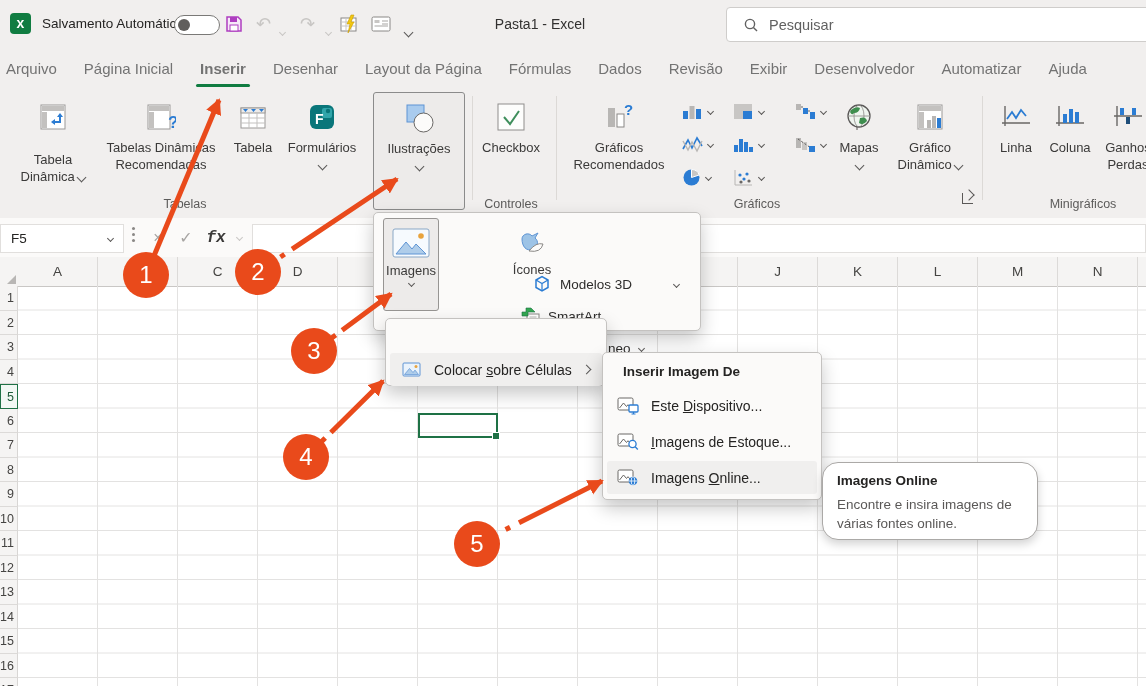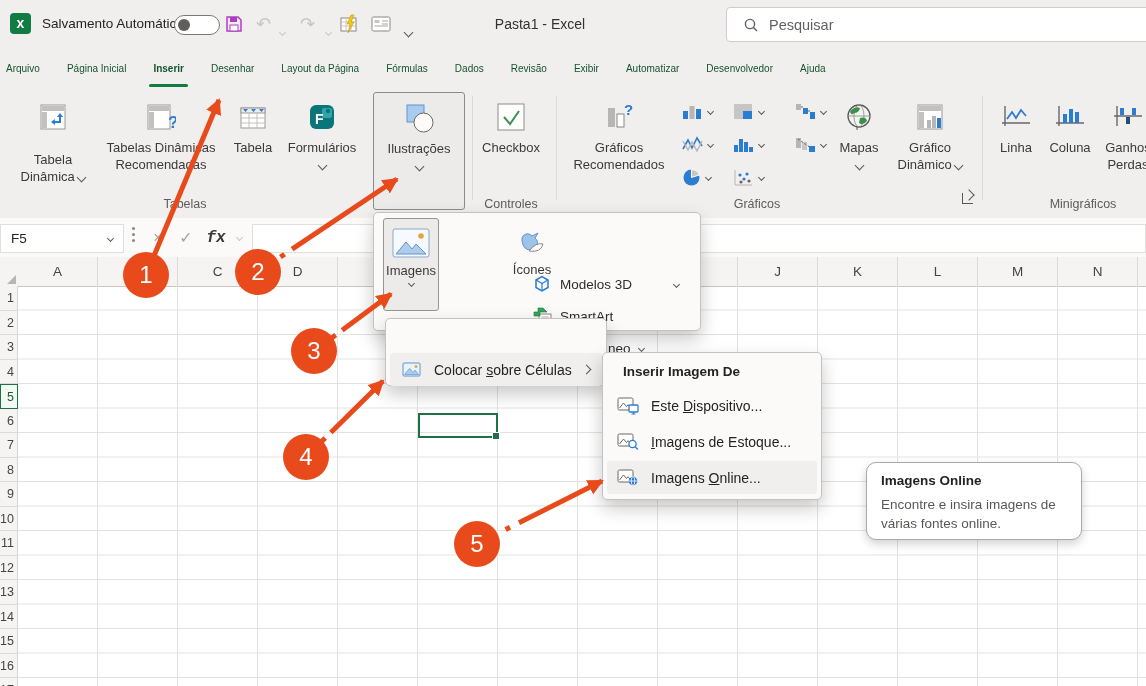--- a/index.html
+++ b/index.html
@@ -16,21 +16,21 @@
   .ghost{color:#C8C6C4;font-size:18px;}
   .chev{display:inline-block;width:6px;height:6px;border-right:1.5px solid #5A5857;border-bottom:1.5px solid #5A5857;transform:rotate(45deg);}
   .chev.sm{width:4px;height:4px;}
   .chev.gray{border-color:#C8C6C4;}
   .chev.right{transform:rotate(-45deg);}
   .doctitle{position:absolute;left:455px;top:0;width:170px;height:48px;line-height:48px;text-align:center;font-size:14px;color:#323130;}
   .search{position:absolute;left:726px;top:7px;width:440px;height:33px;background:#fff;border:1px solid #CFCDCB;border-radius:4px;display:flex;align-items:center;}
   .search .ph{font-size:14.5px;color:#616161;margin-left:10px;}
   
   .tabrow{position:absolute;left:0;top:48px;width:1146px;height:42px;background:#F1EFEE;display:flex;align-items:center;gap:27px;padding-left:6px;}
-  .tab{position:relative;font-size:10px;color:#14532d;height:42px;line-height:42px;white-space:nowrap;cursor:default;}
+  .tab{position:relative;font-size:15px;color:#737373;height:42px;line-height:42px;white-space:nowrap;cursor:default;}
   .tab.active{font-weight:bold;}
   .tab.active .ul{position:absolute;left:-4px;right:-4px;bottom:3px;height:3px;background:#107C41;border-radius:2px;}
   
   .ribbon{position:absolute;left:0;top:90px;width:1146px;height:128px;background:#F1EFEE;border-bottom:1px solid #D8D5D2;}
   .bigbtn{position:absolute;top:2px;height:118px;display:flex;flex-direction:column;align-items:center;text-align:center;font-size:13px;color:#3B3A39;}
   .bigbtn .ic{margin-top:7px;height:36px;display:flex;align-items:center;justify-content:center;}
   .bigbtn .lbl{margin-top:5px;line-height:16.5px;}
   .pressed{background:#EDEBEA;border:1px solid #8B8B8B;border-radius:3px;box-sizing:border-box;}
   .gsep{position:absolute;top:6px;height:104px;width:1px;background:#DCD9D6;}
   .grplbl{position:absolute;top:107px;font-size:12.5px;color:#5C5B5A;text-align:center;}
@@ -67,22 +67,22 @@
   .ddbtn .lbl{margin-top:4px;}
   .ddbtn.pressed{background:#EDEBEA;border:1px solid #979593;box-sizing:border-box;}
   .dditem{position:absolute;display:flex;align-items:center;gap:8px;font-size:13.5px;color:#2E2D2C;height:26px;margin-top:48px;}
   .menurow{position:absolute;left:4px;right:4px;height:33px;display:flex;align-items:center;font-size:14px;color:#252423;border-radius:3px;}
   .menurow.hover{background:#F0EFEE;}
   .menurow .mic{width:22px;margin-left:10px;display:flex;justify-content:center;}
   .menurow .mtxt{margin-left:12px;flex:1;white-space:nowrap;}
   .menurow .chev{margin-right:12px;}
   .u{text-decoration:underline;}
   .menuhdr{position:absolute;font-size:13.5px;font-weight:bold;color:#252423;}
-  .tooltip{position:absolute;left:822px;top:462px;width:216px;height:78px;background:#fff;border:1px solid #ABA9A7;border-radius:10px;
-           box-shadow:0 4px 10px rgba(0,0,0,.18);box-sizing:border-box;padding:10px 14px;margin-left:44px;}
+  .tooltip{position:absolute;left:822px;top:462px;width:216px;height:78px;background:#fff;border:1px solid #ABA9A7;border-radius:16px;
+           box-shadow:0 4px 10px rgba(0,0,0,.18);box-sizing:border-box;padding:10px 14px;}
   .tooltip .tt{font-size:13.5px;font-weight:bold;color:#252423;}
   .tooltip .tb{margin-top:7px;font-size:13.5px;color:#5A5857;line-height:19px;}
   
   #ann{position:absolute;left:0;top:0;width:1146px;height:686px;z-index:50;pointer-events:none;}
   .z10{z-index:10;} .z11{z-index:11;} .z12{z-index:12;}
 </style>
 </head>
 <body>
 
 <div id="app">
@@ -138,22 +138,22 @@
   <div class="tabrow">
     <span class="tab">Arquivo</span>
     <span class="tab">Página Inicial</span>
     <span class="tab active"><span>Inserir</span><span class="ul"></span></span>
     <span class="tab">Desenhar</span>
     <span class="tab">Layout da Página</span>
     <span class="tab">Fórmulas</span>
     <span class="tab">Dados</span>
     <span class="tab">Revisão</span>
     <span class="tab">Exibir</span>
+    <span class="tab">Desenvolvedor</span>
     <span class="tab">Automatizar</span>
-    <span class="tab">Desenvolvedor</span>
     <span class="tab">Ajuda</span>
   </div>
 
   <div class="ribbon">
 
     <div class="bigbtn" style="left:12px;width:82px;gap:12px;">
       <div class="ic">
         <svg width="30" height="30" viewBox="0 0 30 30">
             <rect x="3" y="3" width="24" height="24" fill="#fff" stroke="#9B9997"></rect>
             <rect x="4" y="4" width="22" height="5" fill="#C3C1BF"></rect>
@@ -459,21 +459,21 @@
       <div class="lbl">Ícones</div>
     </div>
     <div class="dditem" style="left:158px;top:10px;">
       <svg width="20" height="20" viewBox="0 0 20 20">
           <path d="M4 6l6-3.5L16 6v7.5L10 17l-6-3.5z" fill="none" stroke="#2B7CD3" stroke-width="1.5"></path>
           <path d="M4 6l6 3.5 6-3.5M10 9.5V17" fill="none" stroke="#2B7CD3" stroke-width="1.2"></path>
         </svg>
       <span>Modelos 3D</span>
       <span class="chev sm" style="margin-left:34px;"></span>
     </div>
-    <div class="dditem" style="left:158px;top:42px;align-items:center;">
+    <div class="dditem" style="left:146px;top:42px;align-items:center;">
       <svg width="20" height="18" viewBox="0 0 20 18">
           <rect x="7" y="7" width="12" height="9" fill="#fff" stroke="#8A8886"></rect>
           <path d="M9.5 10h7M9.5 13h7" stroke="#B8B6B4"></path>
           <path d="M2 9h6V5l7 0-4-4H6v4H2z" fill="#33A852" stroke="#1E7145" stroke-width=".6"></path>
         </svg>
       <span>SmartArt</span>
     </div>
     <div class="dditem" style="left:158px;top:74px;">
       <svg width="20" height="18" viewBox="0 0 20 18">
           <rect x="1" y="1" width="15" height="11" fill="none" stroke="#8A8886" stroke-dasharray="2 2"></rect>

